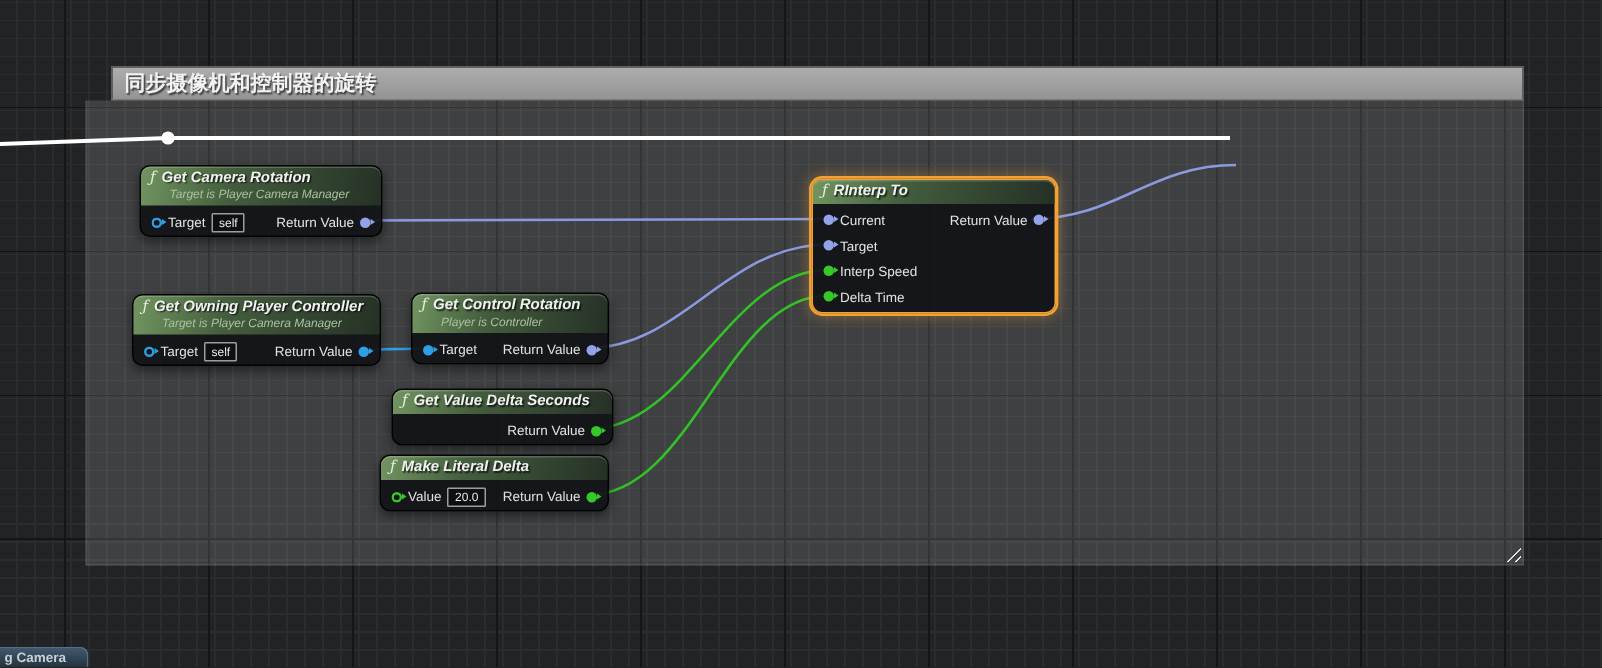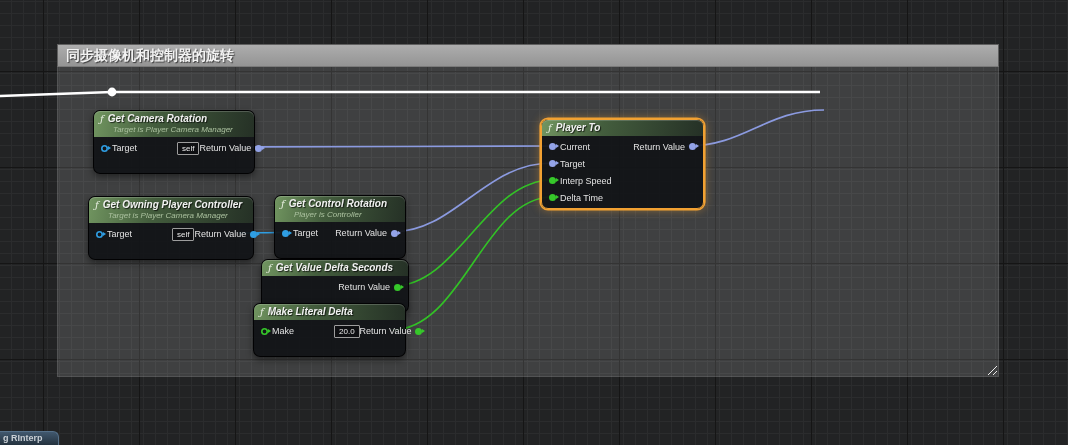--- a/index.html
+++ b/index.html
@@ -7,21 +7,21 @@
     position:relative;width:1068px;height:445px;overflow:hidden;
     font-family:"Liberation Sans",sans-serif;
     background-color:#222324;
     background-image:
       repeating-linear-gradient(90deg, transparent 0 43px, #151515 43px 44px, transparent 44px 96px),
       repeating-linear-gradient(0deg,  transparent 0 85px, #151515 85px 86px, transparent 86px 96px),
       repeating-linear-gradient(90deg, transparent 0 11px, #2b2c2d 11px 12px),
       repeating-linear-gradient(0deg,  transparent 0 11px, #2b2c2d 11px 12px);
   }
   
-  .comment{position:absolute;left:57px;top:44px;width:942px;height:333px;z-index:1;}
+  .comment{position:absolute;left:57px;top:44px;width:942px;height:333px;z-index:1;padding-left:17px;}
   .comment-title{
     height:21px;background:linear-gradient(180deg,#adadad,#949494);
     border:1px solid #5f5f5f;border-bottom-color:#7a7a7a;
     color:#f2f2f2;font-size:14px;font-weight:bold;line-height:21px;
     padding-left:8px;text-shadow:1px 1px 1px #3c3c3c;
     white-space:nowrap;overflow:hidden;
   }
   .comment-body{
     position:absolute;left:0;right:0;top:23px;bottom:0;
     background:rgba(255,255,255,0.135);
@@ -45,37 +45,37 @@
   .node.sel{border-color:#f2a132;box-shadow:0 0 0 1.6px #f2a132, 0 0 9px 2px rgba(242,161,50,0.35);}
   .hdr{
     border-radius:6px 6px 0 0;padding:2px 6px 2px 6px;
     background:linear-gradient(100deg, rgba(118,156,100,0.95) 0%, rgba(74,103,66,0.88) 38%, rgba(40,53,40,0.85) 100%);
     box-shadow:inset 0 1px 0 rgba(255,255,255,0.18);
   }
   .t-row{display:flex;align-items:center;gap:4px;line-height:12px;}
   .ficon{font-family:"DejaVu Serif",serif;font-style:italic;font-size:10px;color:#e8efe2;flex:0 0 auto;}
   .t{font-size:10px;font-weight:bold;color:#f1f1f1;text-shadow:1px 1px 1px rgba(0,0,0,0.7);white-space:nowrap;font-style:italic;}
   .sub{font-size:8px;font-style:italic;color:#abc19f;margin-left:13px;line-height:10px;white-space:nowrap;}
-  .rows{padding:2px 0 16px 0;}
+  .rows{padding:2px 0 0 0;}
   .pin-row{display:flex;align-items:center;justify-content:space-between;height:18px;padding:0 7px;}
   .grp{display:flex;align-items:center;gap:4px;}
   .lbl{font-size:9px;color:#e2e2e2;white-space:nowrap;}
   .pin{position:relative;width:7px;height:7px;border-radius:50%;flex:0 0 auto;}
   .pin::after{
     content:"";position:absolute;left:7px;top:50%;margin-top:-2.5px;
     border-top:2.5px solid transparent;border-bottom:2.5px solid transparent;border-left:3px solid;
   }
   .pin.filled{background:currentColor;}
   .pin.hollow{box-shadow:inset 0 0 0 1.6px currentColor;}
   .c-rot{color:#93a3e8;}
   .c-obj{color:#2f9ee3;}
   .c-float{color:#36c82a;}
   .lit{
     border:1px solid #9d9d9d;background:rgba(0,0,0,0.28);border-radius:1px;
-    font-size:8px;color:#eaeaea;height:11px;line-height:11px;padding:0 4px;white-space:nowrap;margin-left:36px;
+    font-size:8px;color:#eaeaea;height:11px;line-height:11px;padding:0 4px;white-space:nowrap;
   }
   
   .rows.tight .pin-row{height:17px;justify-content:space-between;}
   
   .setnode{position:absolute;z-index:10;border-radius:9px;
     background:rgba(22,25,31,0.95);
     border:1px solid rgba(0,0,0,0.85);
     box-shadow:0 3px 7px rgba(0,0,0,0.45);
   }
   .setnode::before{content:"";position:absolute;inset:0;border-radius:9px;pointer-events:none;
@@ -206,36 +206,36 @@
     <div class="hdr">
       <div class="t-row">
         <span class="ficon">ƒ</span>
         <span class="t">Make Literal Delta</span>
       </div>
     </div>
     <div class="rows">
       <div class="pin-row">
         <div class="grp">
           <span class="pin hollow c-float"></span>
-          <span class="lbl">Make</span>
+          <span class="lbl">Value</span>
           <span class="lit">20.0</span>
         </div>
         <div class="grp">
           <span class="lbl">Return Value</span>
           <span class="pin filled c-float"></span>
         </div>
       </div>
     </div>
   </div>
 
   <div class="node sel" style="left:541px;top:119px;width:161px;height:88px;">
     <div class="hdr">
       <div class="t-row">
         <span class="ficon">ƒ</span>
-        <span class="t">Player To</span>
+        <span class="t">RInterp To</span>
       </div>
     </div>
     <div class="rows tight">
       <div class="pin-row">
         <div class="grp">
           <span class="pin filled c-rot"></span>
           <span class="lbl">Current</span>
         </div>
         <div class="grp">
           <span class="lbl">Return Value</span>
@@ -258,16 +258,16 @@
         <div class="grp">
           <span class="pin filled c-float"></span>
           <span class="lbl">Delta Time</span>
         </div>
       </div>
     </div>
   </div>
 
 
   <div class="tab">
-    <span>g RInterp</span>
+    <span>g Camera</span>
   </div>
 
 </div>
 
 </body></html>

